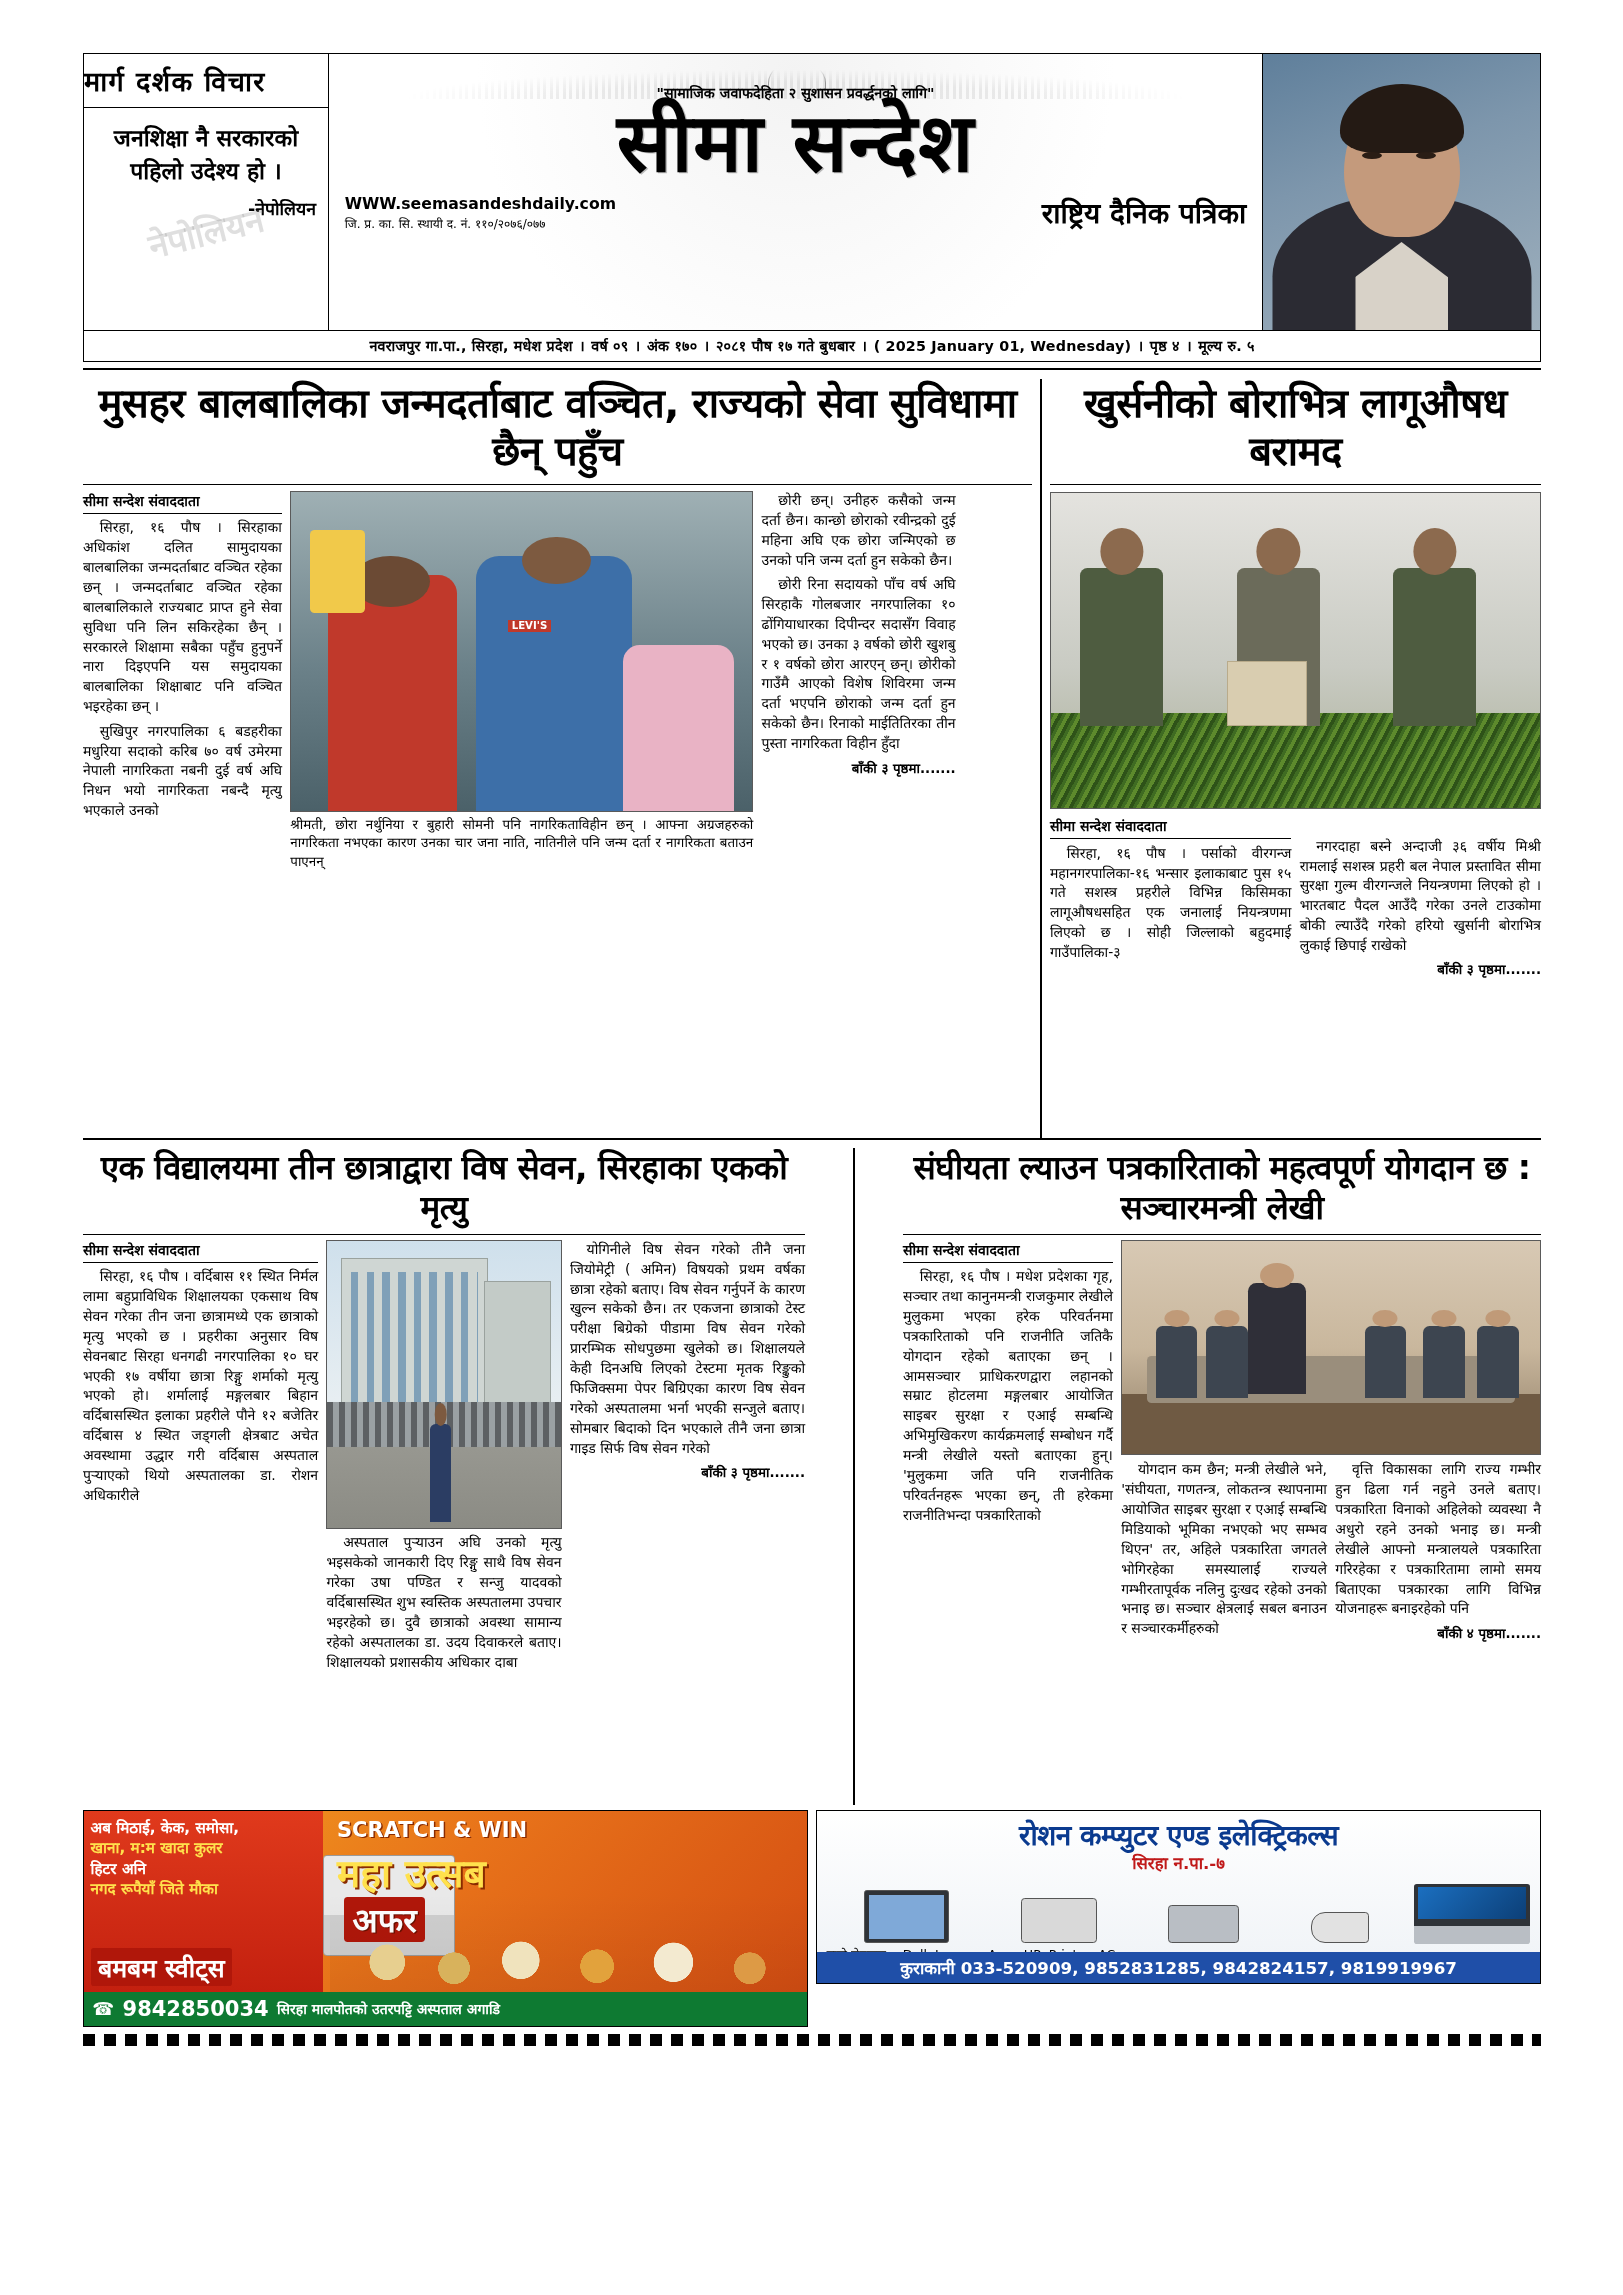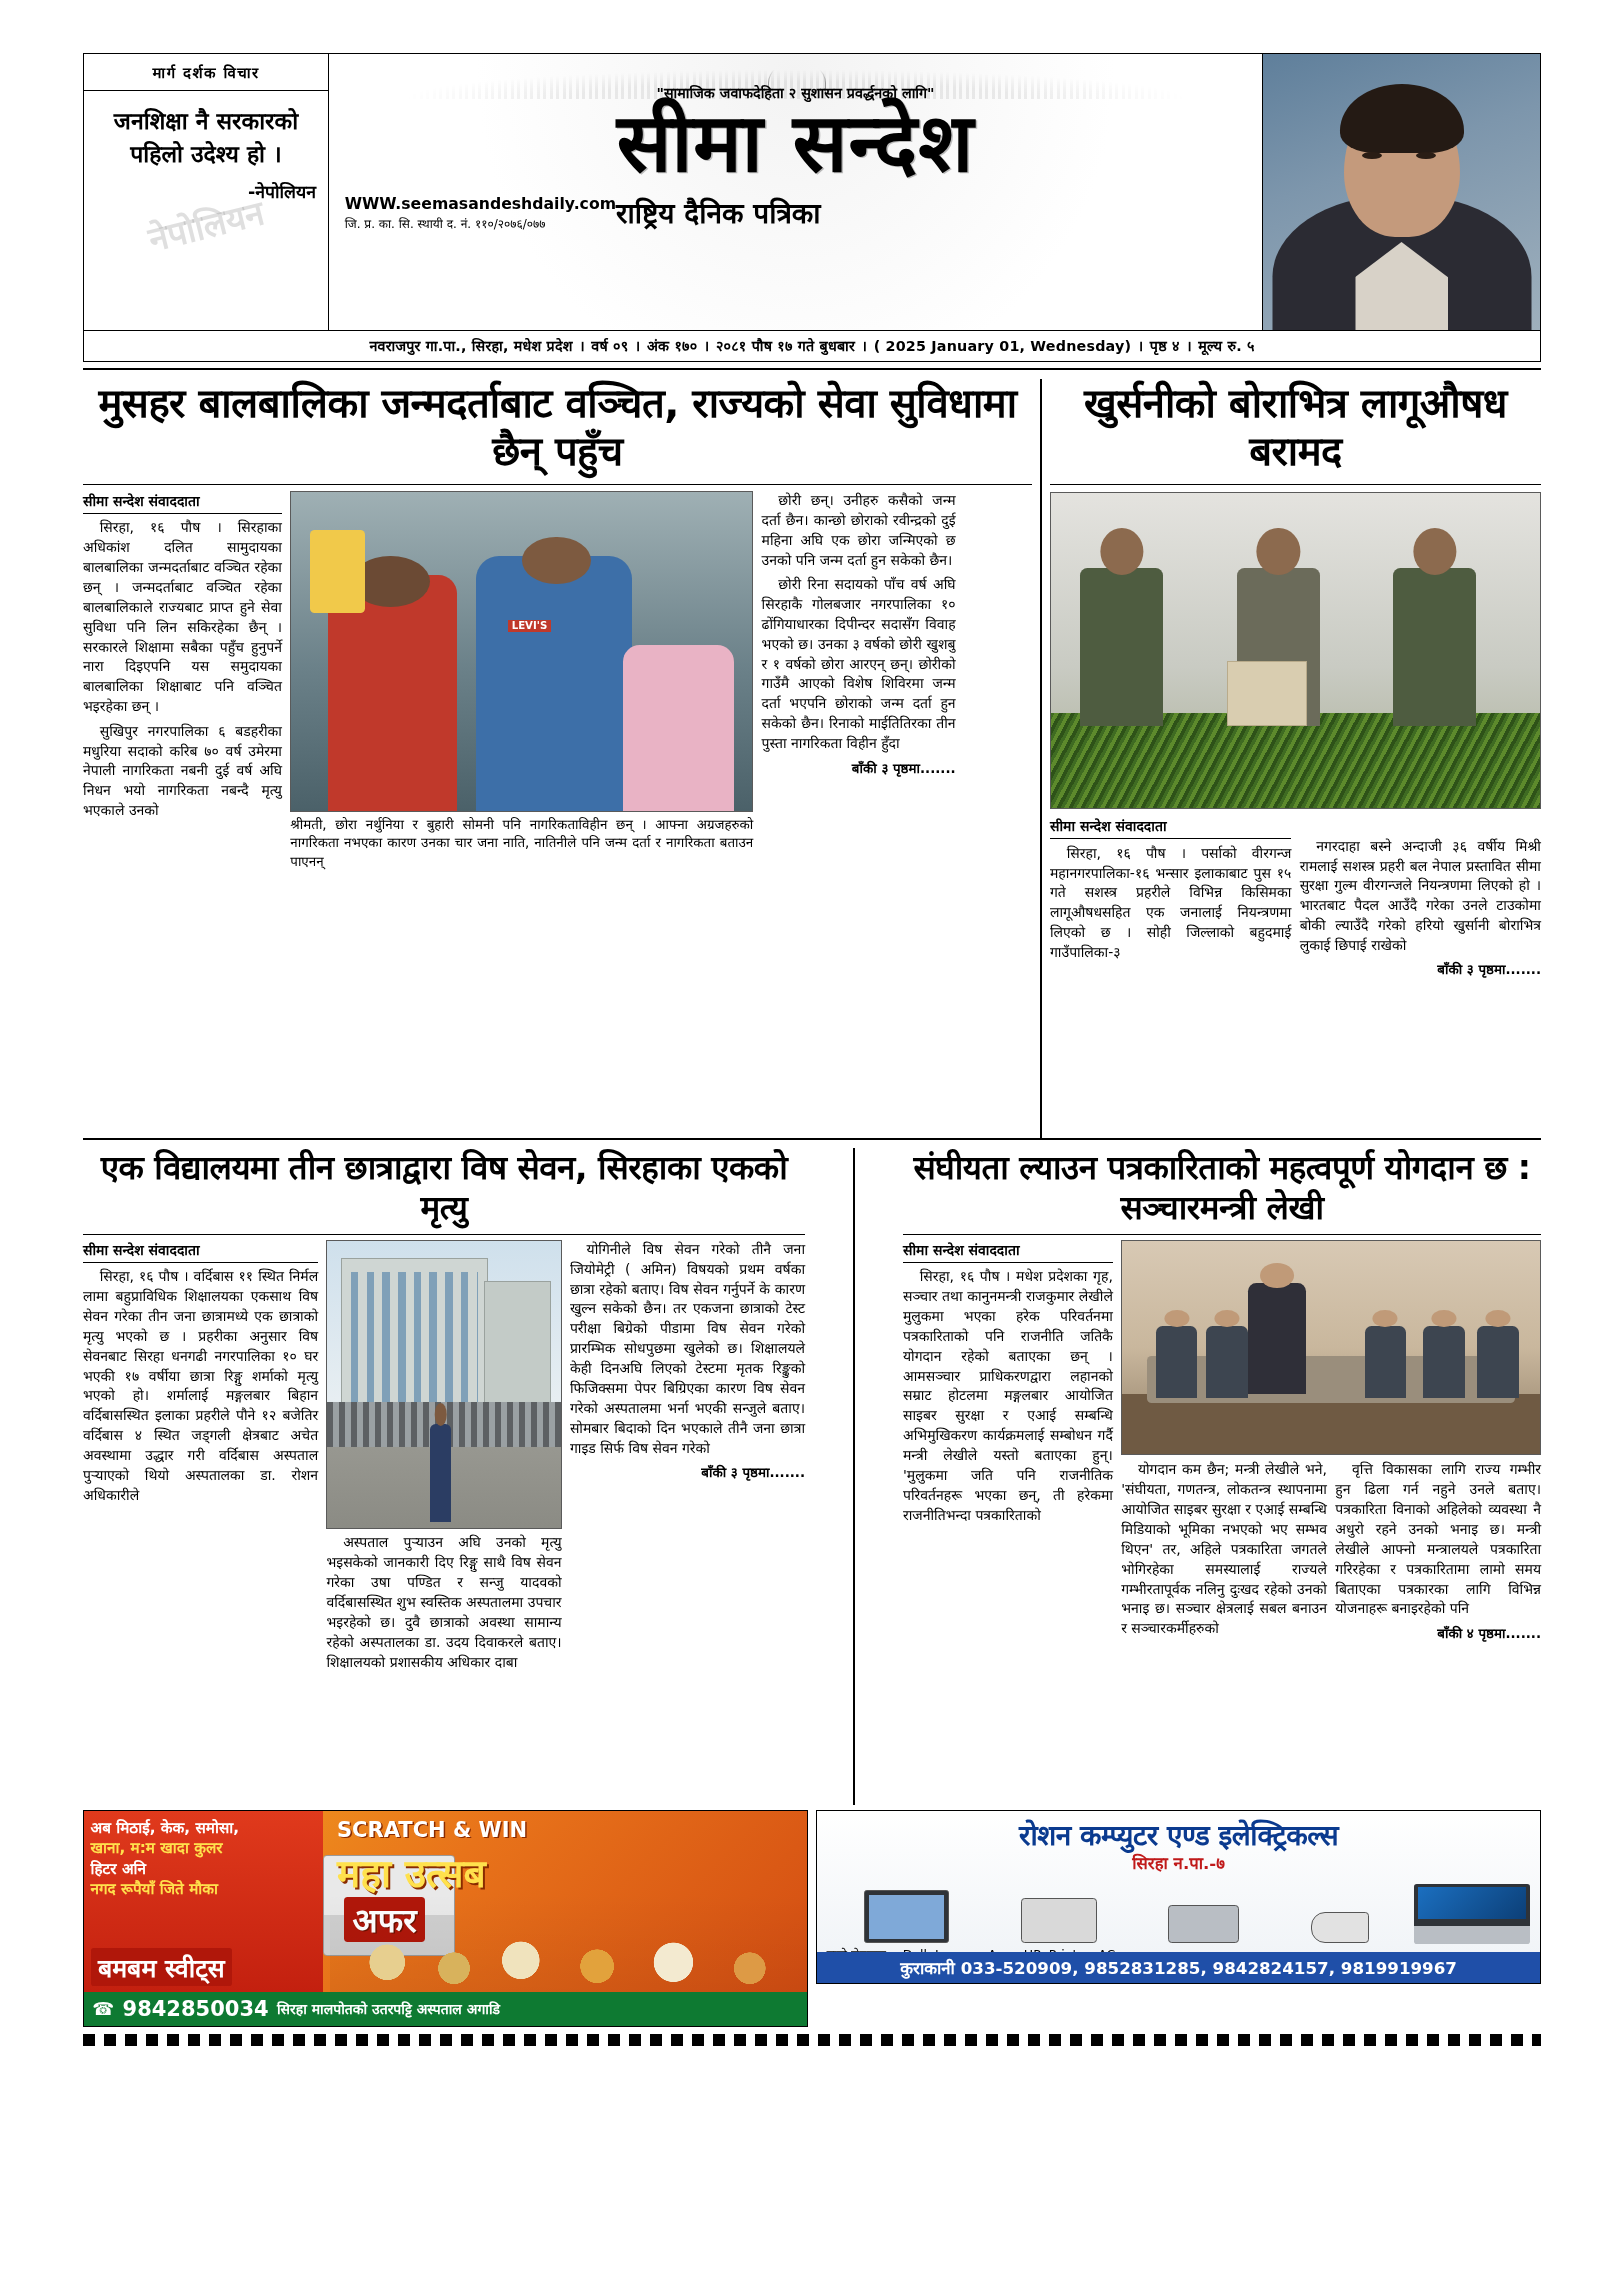--- a/index.html
+++ b/index.html
@@ -32,22 +32,22 @@
   }
   .mh-left {
     width: 245px;
     border-right: 1.9px solid #000;
     box-sizing: border-box;
     display: flex;
     flex-direction: column;
   }
   .mh-left-title {
     border-bottom: 1.9px solid #000;
-    text-align: center;
-    font-size: 15px;
+    text-align: left;
+    font-size: 27px;
     font-weight: bold;
     padding: 8.3px 0 7.4px 0;
     letter-spacing: 1.4px;
     font-family: "DejaVu Sans", sans-serif;
   }
   .mh-quote-box {
     flex: 1;
     position: relative;
     padding: 14px 12px 4.6px 12px;
     box-sizing: border-box;
@@ -118,21 +118,21 @@
     font-weight: bold;
     line-height: 1;
     margin-top: 1.9px;
     letter-spacing: 0.9px;
     font-family: "DejaVu Sans", sans-serif;
     text-shadow: 1.4px 1.4px 0 rgba(0,0,0,0.25);
   }
   .mh-bottomrow {
     display: flex;
     align-items: flex-end;
-    justify-content: flex-start;
+    justify-content: space-between;
     padding: 8.3px 15.7px 4.6px 15.7px;
     box-sizing: border-box;
   }
   .mh-web {
     font-size: 15.7px;
     font-weight: bold;
     line-height: 1.35;
     text-align: left;
   }
   .mh-reg {

